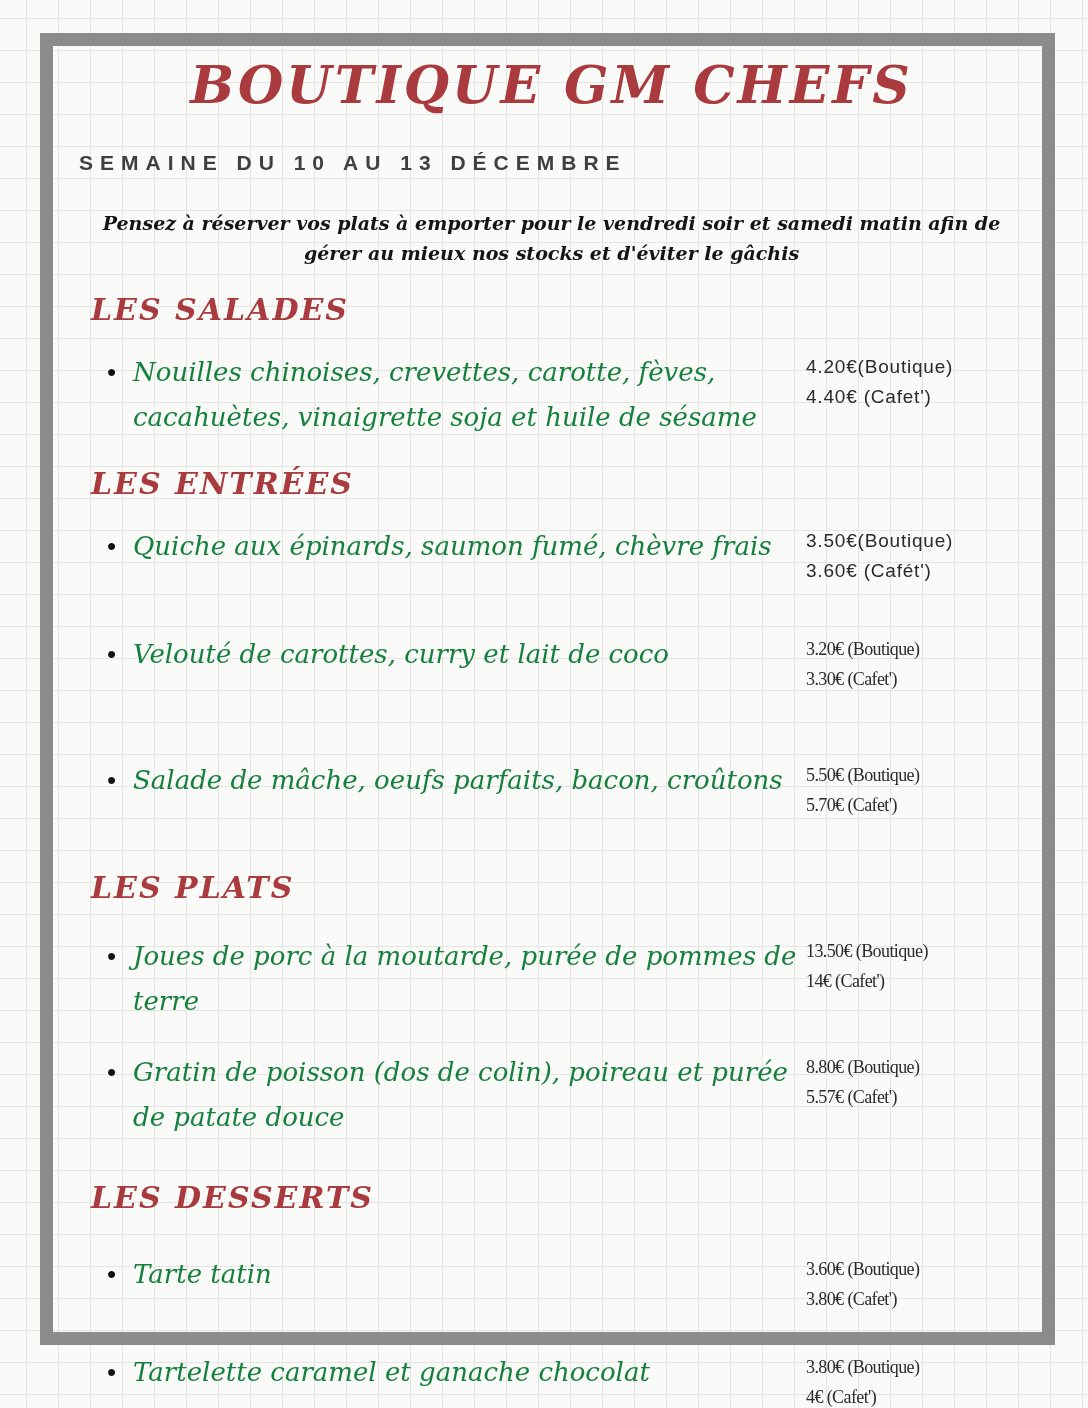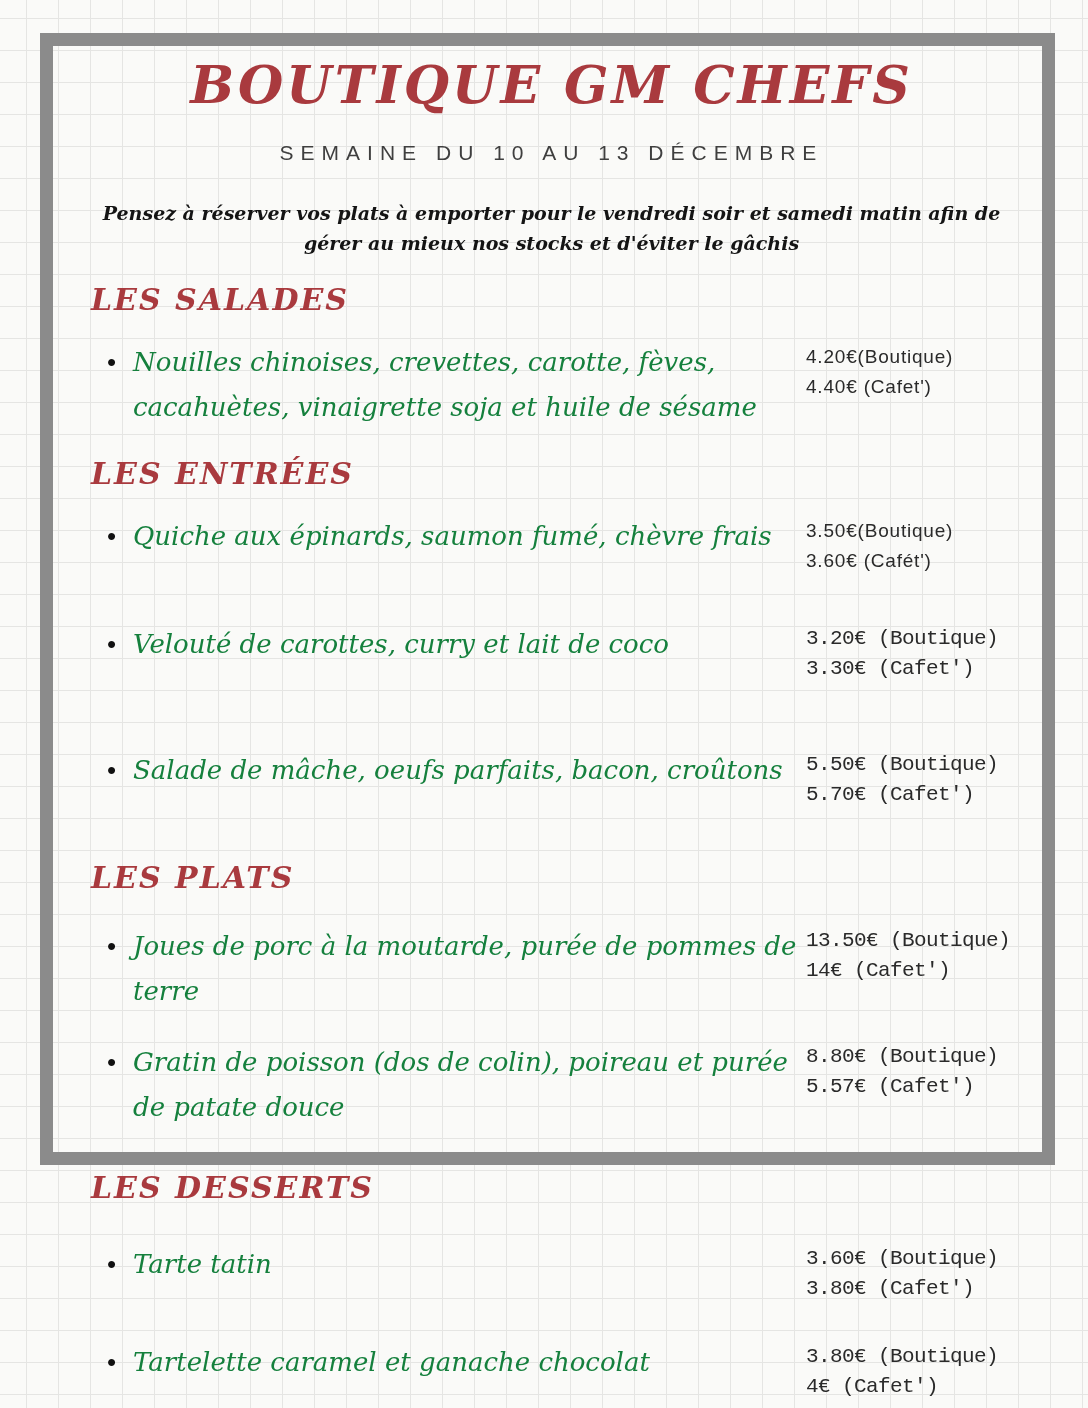--- a/index.html
+++ b/index.html
@@ -15,45 +15,44 @@
     background-size: 32px 32px;
     background-position: -6px -14px;
     overflow: hidden;
     color: #1e1e1e;
   }
   .frame {
     position: absolute;
     left: 40px;
     top: 33px;
     width: 1015px;
-    height: 1132px;
+    height: 1312px;
     border: 13px solid #8b8b8b;
     box-sizing: border-box;
   }
   .content {
     padding: 8px 18px 0 26px;
   }
   .title {
     margin: 0;
     text-align: center;
     font-family: "DejaVu Serif", serif;
     font-style: italic;
     font-weight: 700;
     font-size: 52px;
     line-height: 62px;
     letter-spacing: 3px;
     color: #a93a3e;
   }
   .subtitle {
-    margin-top: 24px;
-    text-align: center;
+    margin-top: 34px;
     font-size: 21px;
     line-height: 26px;
     letter-spacing: 7px;
-    font-weight: 400;
+    font-weight: 700;
     color: #3f3f3f;
   }
   .notice {
     margin: 32px auto 0 auto;
     max-width: 930px;
     text-align: center;
     font-family: "DejaVu Serif", serif;
     font-style: italic;
     font-weight: 600;
     font-size: 19px;
@@ -101,23 +100,23 @@
     display: block;
     font-size: 19px;
     line-height: 30px;
     color: #2a2a2a;
   }
   .prices.style-sans .price-line {
     font-family: "Liberation Sans", sans-serif;
     letter-spacing: 0.8px;
   }
   .prices.style-narrow .price-line {
-    font-family: Liberation Mono, monospace;
+    font-family: Liberation Serif, serif;
     letter-spacing: -0.6px;
-    font-size: 21px;
+    font-size: 18px;
   }
   
   .mt-sec1   { margin-top: 24px; }
   .mt-row1   { margin-top: 22px; }
   .mt-sec2   { margin-top: 26px; }
   .mt-quiche { margin-top: 22px; }
   .mt-velout { margin-top: 46px; }
   .mt-mache  { margin-top: 64px; }
   .mt-sec3   { margin-top: 50px; }
   .mt-joues  { margin-top: 28px; }

